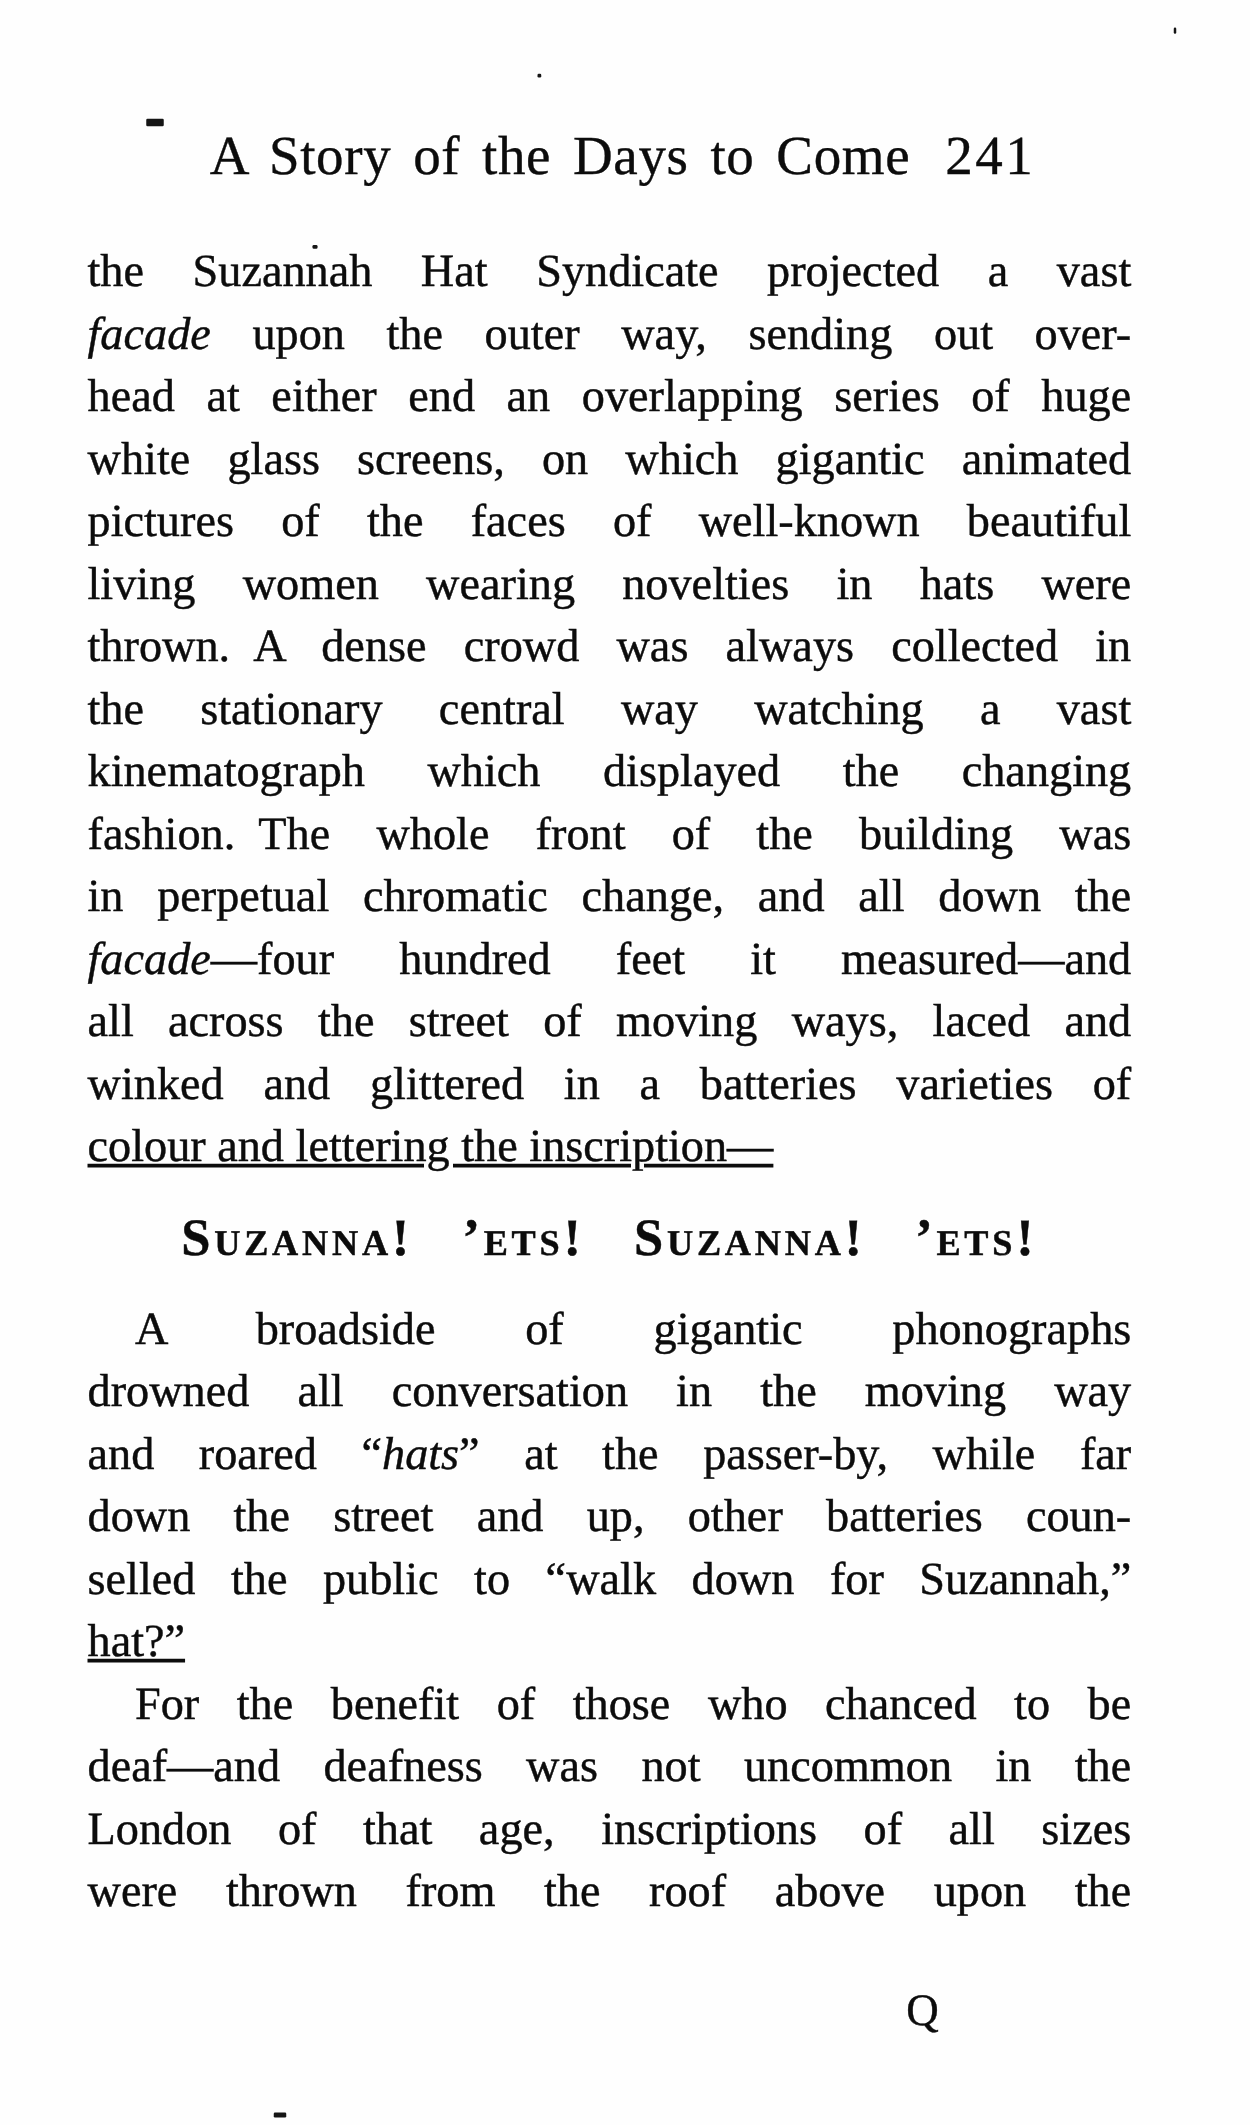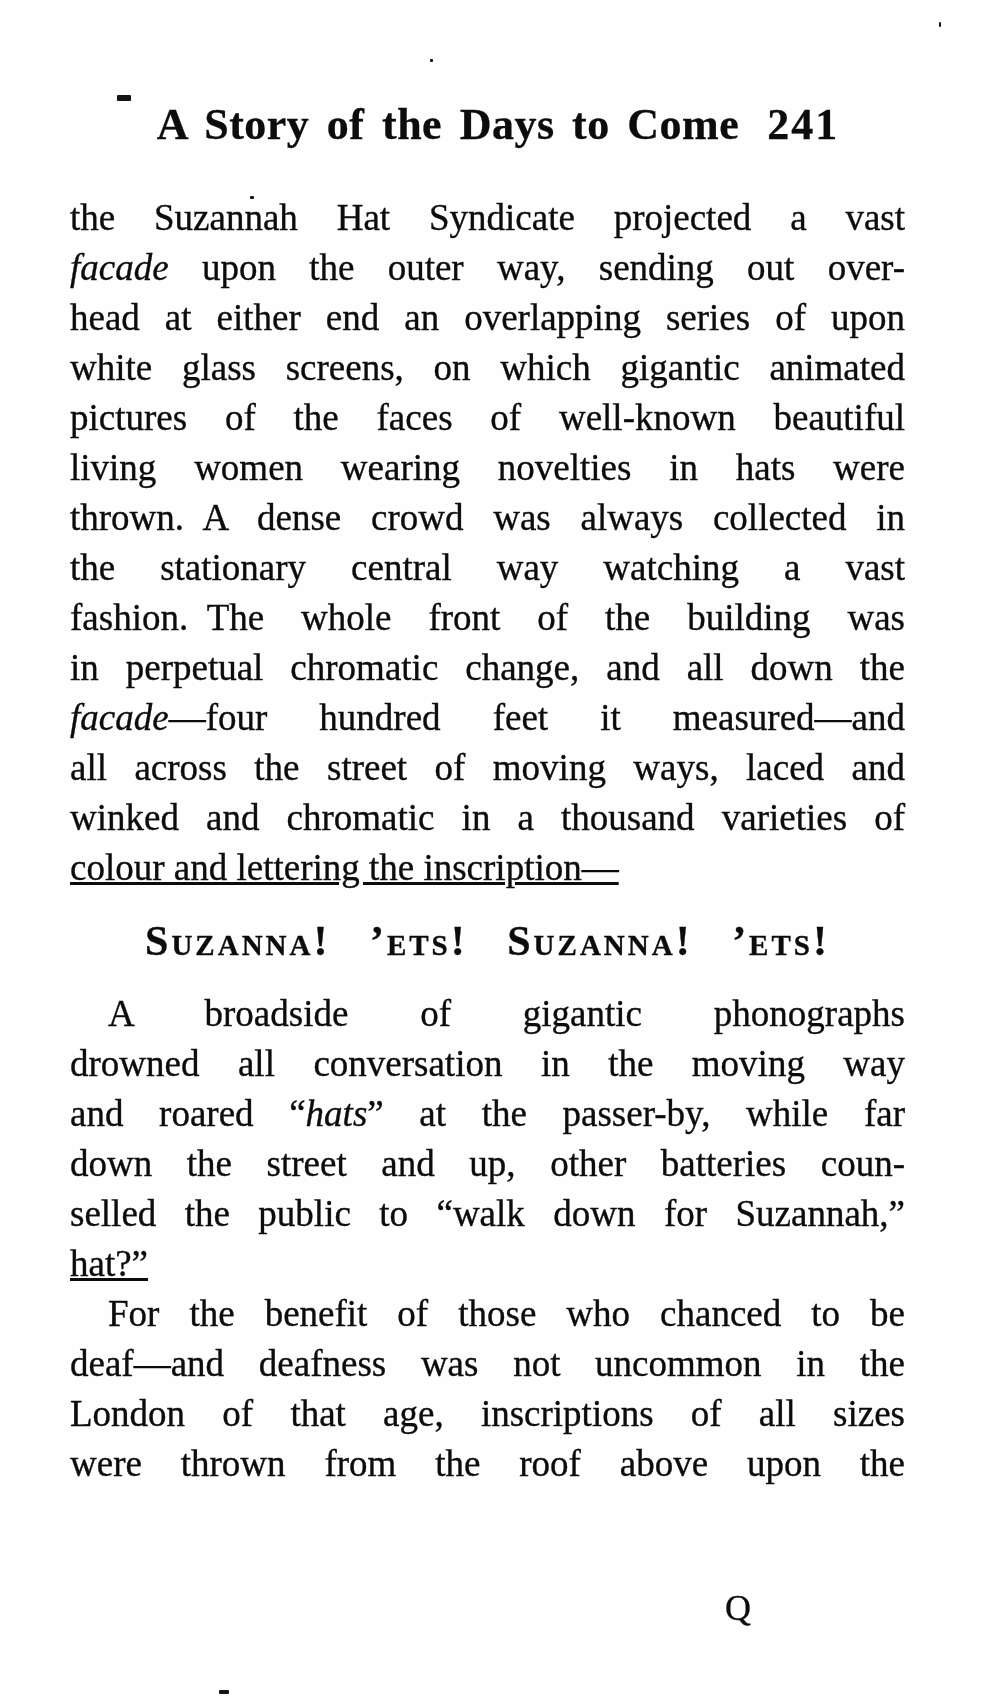--- a/index.html
+++ b/index.html
@@ -13,21 +13,21 @@
   }
   .page {
     position: absolute; inset: 0;
     background: #fefefe;
   }
   
   .running-header {
     position: absolute;
     top: 101px; left: 0; width: 996px;
     display: flex; justify-content: center; align-items: baseline;
-    font-size: 44px; font-weight: 700;
+    font-size: 44px; font-weight: 400;
     line-height: 48px;
     word-spacing: 6px;
     letter-spacing: 0.5px;
     -webkit-text-stroke: 0.3px #0c0c0c;
     white-space: nowrap;
   }
   .running-header .pagenum {
     margin-left: 28px;
     letter-spacing: 2px;
   }
@@ -82,31 +82,32 @@
 
   <div class="running-header">
     <span>A Story of the Days to Come</span>
     <span class="pagenum">241</span>
   </div>
 
   <div class="textblock">
       <div class="para">
         <div class="line"><span>the Suzannah Hat Syndicate projected a vast</span></div>
         <div class="line"><em>facade</em><span> upon the outer way, sending out over-</span></div>
-        <div class="line"><span>head at either end an overlapping series of upon</span></div>
+        <div class="line"><span>head at either end an overlapping series of huge</span></div>
         <div class="line"><span>white glass screens, on which gigantic animated</span></div>
         <div class="line"><span>pictures of the faces of well-known beautiful</span></div>
         <div class="line"><span>living women wearing novelties in hats were</span></div>
         <div class="line"><span>thrown. A dense crowd was always collected in</span></div>
         <div class="line"><span>the stationary central way watching a vast</span></div>
+        <div class="line"><span>kinematograph which displayed the changing</span></div>
         <div class="line"><span>fashion. The whole front of the building was</span></div>
         <div class="line"><span>in perpetual chromatic change, and all down the</span></div>
         <div class="line"><em>facade</em><span>—four hundred feet it measured—and</span></div>
         <div class="line"><span>all across the street of moving ways, laced and</span></div>
-        <div class="line"><span>winked and chromatic in a thousand varieties of</span></div>
+        <div class="line"><span>winked and glittered in a batteries varieties of</span></div>
         <div class="line short"><span>colour and lettering the inscription—</span></div>
       </div>
       <div class="inscription">Suzanna! ’ets! Suzanna! ’ets!</div>
       <div class="para">
         <div class="line indent"><span>A broadside of gigantic phonographs</span></div>
         <div class="line"><span>drowned all conversation in the moving way</span></div>
         <div class="line"><span>and roared “</span><em>hats</em><span>” at the passer-by, while far</span></div>
         <div class="line"><span>down the street and up, other batteries coun-</span></div>
         <div class="line"><span>selled the public to “walk down for Suzannah,”</span></div>
         <div class="line short"><span>hat?”</span></div>

